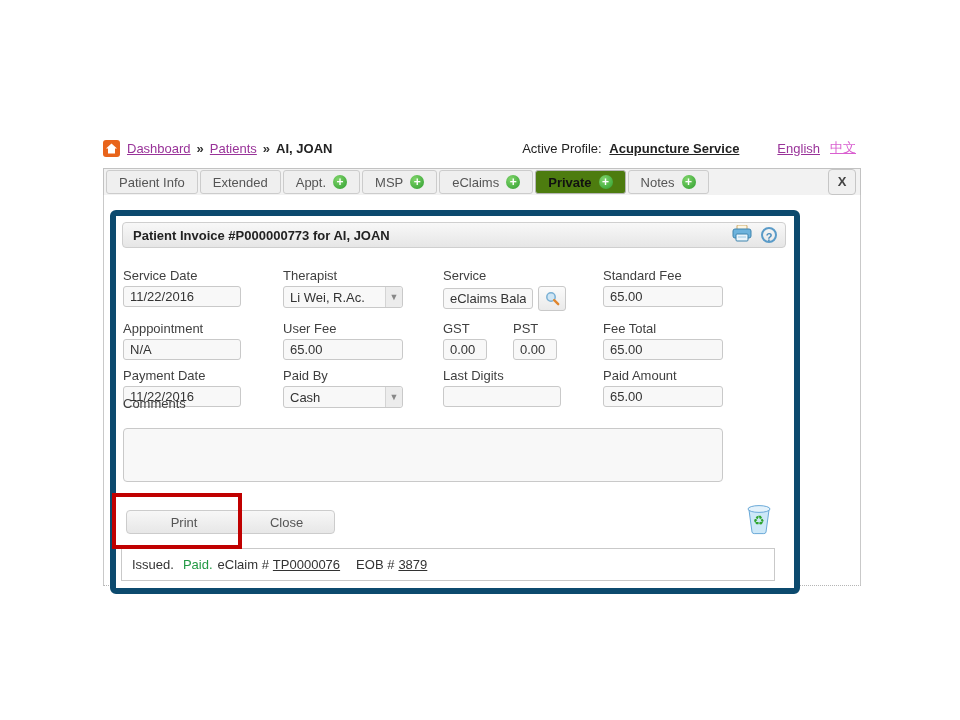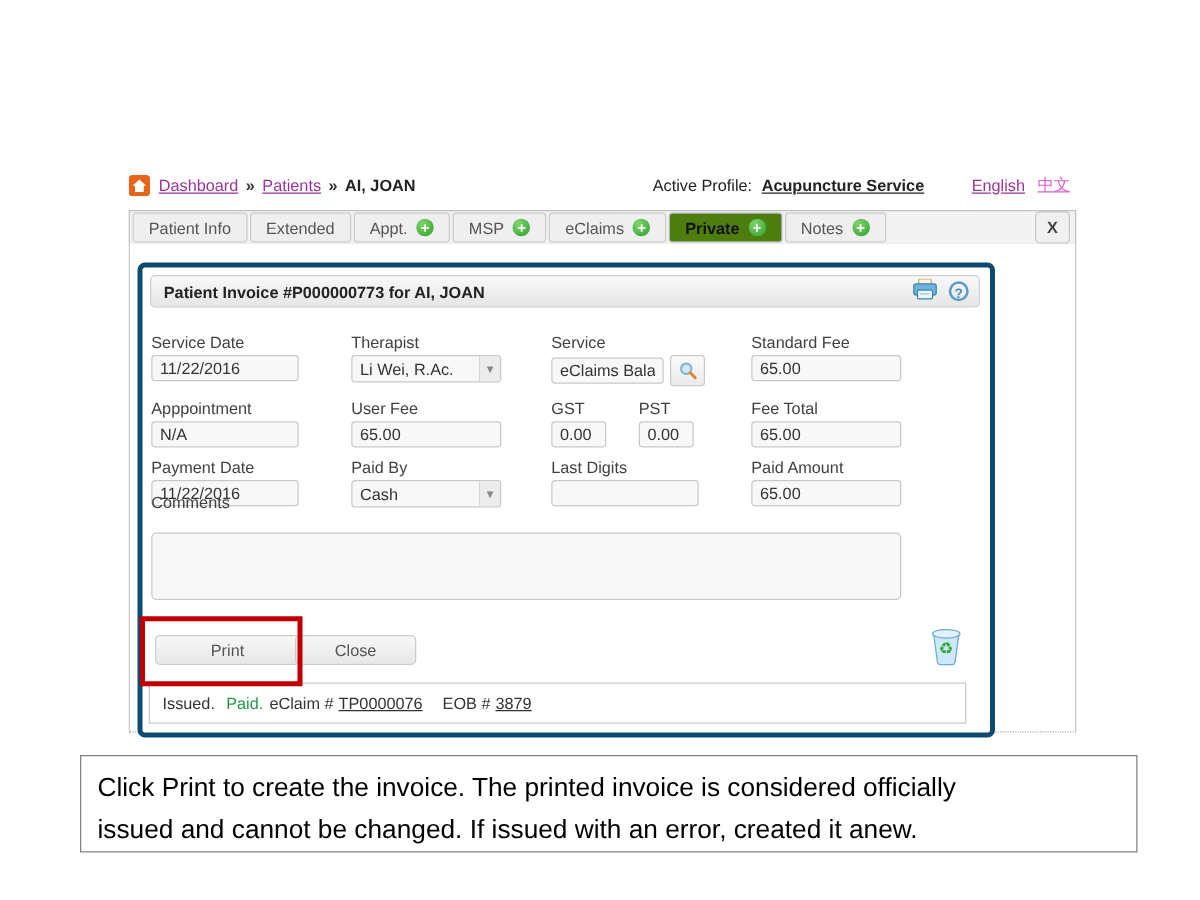--- a/index.html
+++ b/index.html
@@ -35,21 +35,21 @@
         background:radial-gradient(circle at 35% 30%,#7fd46a,#2f9e2f);
         color:#fff;font-size:12px;font-weight:bold;line-height:14px;text-align:center;}
   .xbtn{position:absolute;right:4px;top:0px;width:26px;height:24px;background:#f0f0f0;
         border:1px solid #c6c6c6;border-radius:4px;font-size:13px;font-weight:bold;color:#444;
         text-align:center;line-height:24px;cursor:pointer;}
 
   
   .outer{position:absolute;left:103px;top:195px;width:756px;height:390px;
          border-left:1px solid #c9c9c9;border-right:1px solid #c9c9c9;border-bottom:1px dotted #b5b5b5;background:#fff;}
   .panel{position:absolute;left:110px;top:210px;width:678px;height:372px;
-         border:4px solid #0c4a6e;border-radius:6px;background:#fff;font-size:13px;}
+         border:6px solid #0c4a6e;border-radius:6px;background:#fff;font-size:13px;}
   .hdr{position:absolute;left:6px;top:6px;width:664px;height:26px;box-sizing:border-box;
        background:linear-gradient(#f8f8f8,#e6e6e6);border:1px solid #cfcfcf;border-radius:4px;
        display:flex;align-items:center;padding:0 8px;}
   .hdr .htxt{font-weight:bold;color:#222;padding-left:2px;}
   .hicons{margin-left:auto;display:flex;align-items:center;gap:9px;}
   .help{width:16px;height:16px;border:2px solid #5a9bc8;border-radius:50%;color:#4a8cbc;
         font-size:11px;font-weight:bold;line-height:16px;text-align:center;box-sizing:border-box;cursor:pointer;}
 
   
   .fg{position:absolute;}
@@ -248,18 +248,14 @@
       <span class="paid">Paid.</span>
       <span class="lbl">eClaim #</span>
       <span class="num">TP0000076</span>
       <span class="lbl eob">EOB #</span>
       <span class="num">3879</span>
     </div>
   </div>
 
   <div class="redrect"></div>
 
-  <div class="caption">
-    <span>Click Print to create the invoice. The printed invoice is considered officially</span><br>
-    <span>issued and cannot be changed. If issued with an error, created it anew.</span>
-  </div>
 
 </div>
 
 </body></html>

